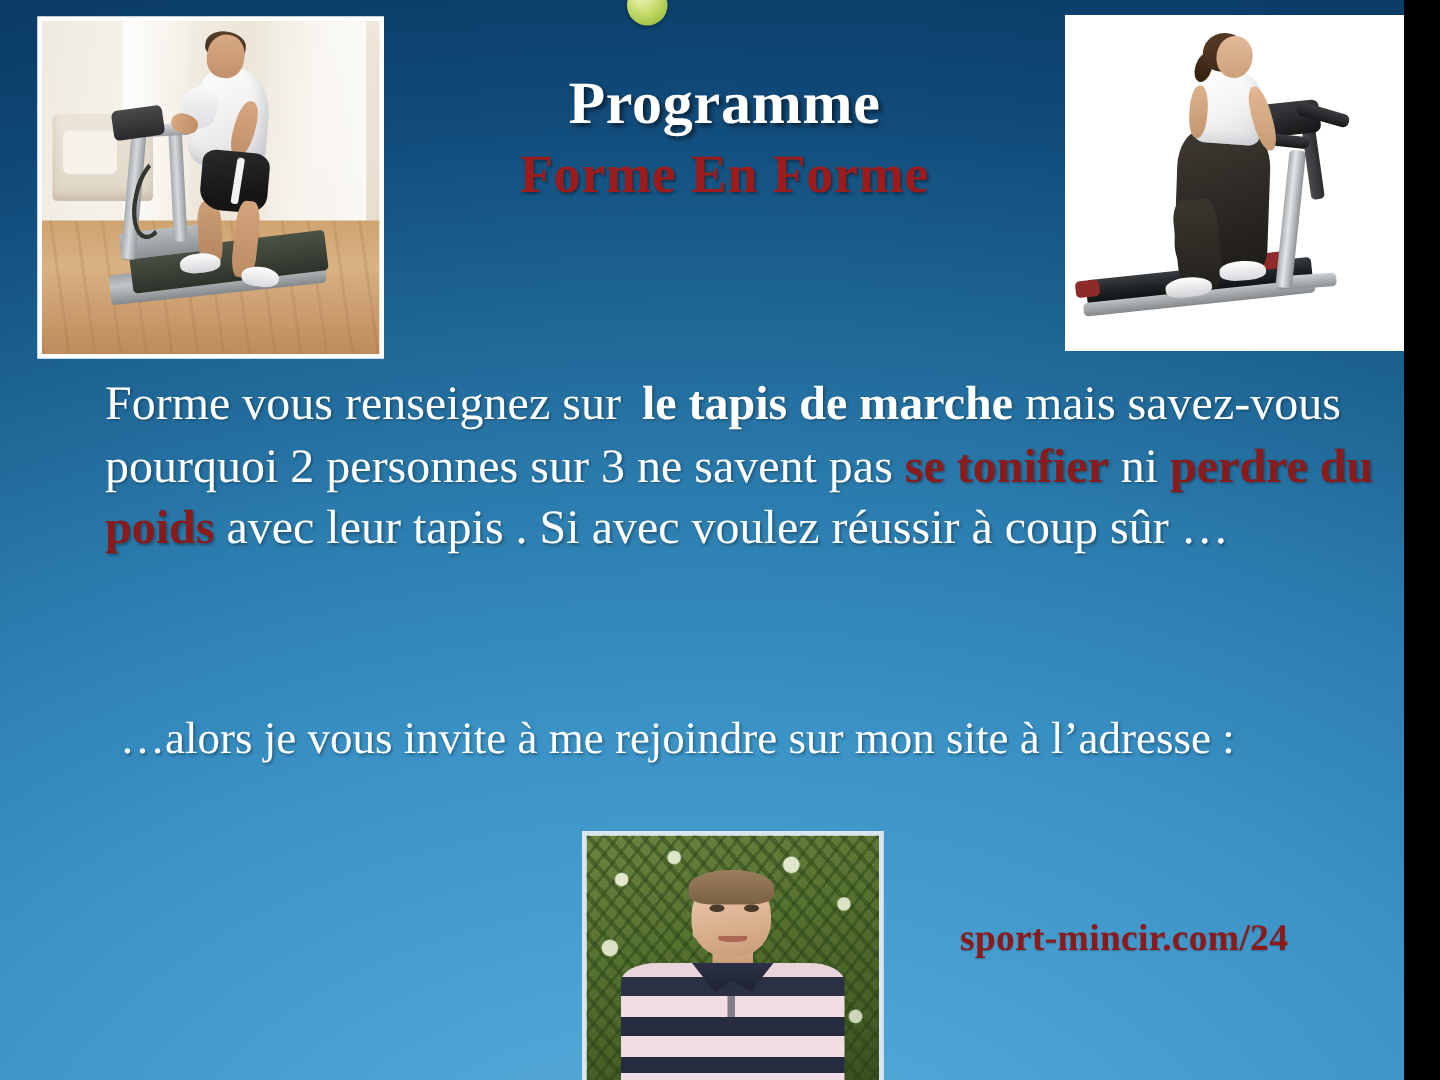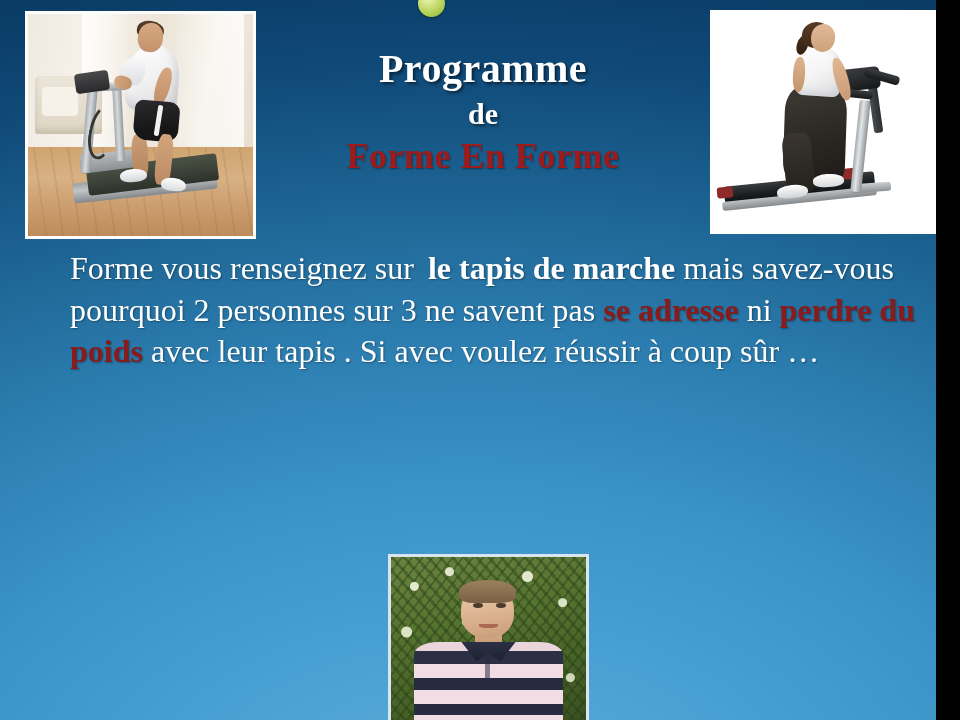--- a/index.html
+++ b/index.html
@@ -503,34 +503,35 @@
       <div class="w-armB"></div>
       <div class="w-armF"></div>
       <div class="w-pony"></div>
       <div class="w-hair"></div>
       <div class="w-head"></div>
     </div>
   </div>
 
   <div id="title-block">
     <span class="title-line1">Programme</span>
-    <span class="title-line2">de</span>
     <span class="title-line3">Forme En Forme</span>
   </div>
 
-  <div id="para-1"><span>Forme vous renseignez sur </span><span class="hl-white">le tapis de marche</span><span> mais savez-vous pourquoi 2 personnes sur 3 ne savent pas </span><span class="hl-red">se adresse</span><span> ni </span><span class="hl-red">perdre du poids</span><span> avec leur tapis . Si avec voulez réussir à coup sûr  …</span></div>
-
+  <div id="para-1"><span>Forme vous renseignez sur </span><span class="hl-white">le tapis de marche</span><span> mais savez-vous pourquoi 2 personnes sur 3 ne savent pas </span><span class="hl-red">se tonifier</span><span> ni </span><span class="hl-red">perdre du poids</span><span> avec leur tapis . Si avec voulez réussir à coup sûr  …</span></div>
+
+  <div id="para-2">…alors je vous invite à me rejoindre sur mon site à l’adresse :</div>
 
   <div class="photo" id="photo-portrait">
     <div class="hedge"></div>
     <div class="p-neck"></div>
     <div class="p-body"></div>
     <div class="p-collar"></div>
     <div class="p-placket"></div>
     <div class="p-head"></div>
     <div class="p-hair"></div>
     <div class="p-eyeL"></div>
     <div class="p-eyeR"></div>
     <div class="p-mouth"></div>
   </div>
 
+  <div id="site-url">sport-mincir.com/24</div>
 
 </div>
 
 </body></html>

